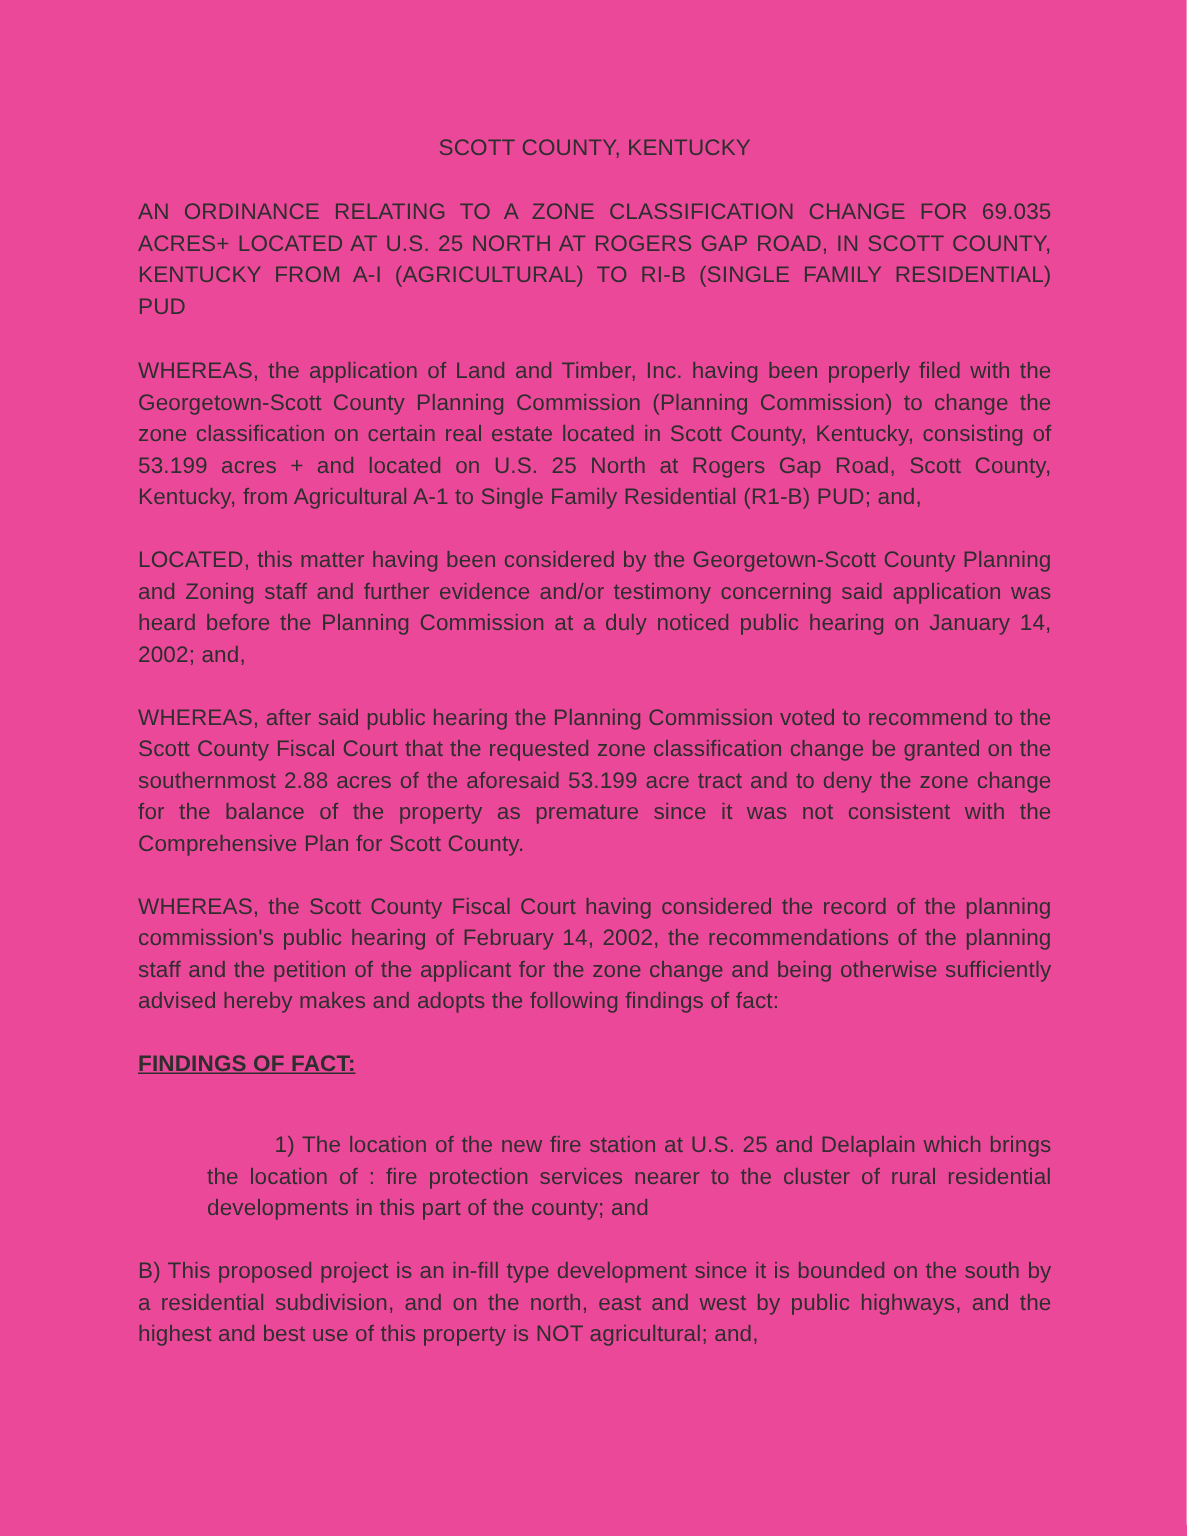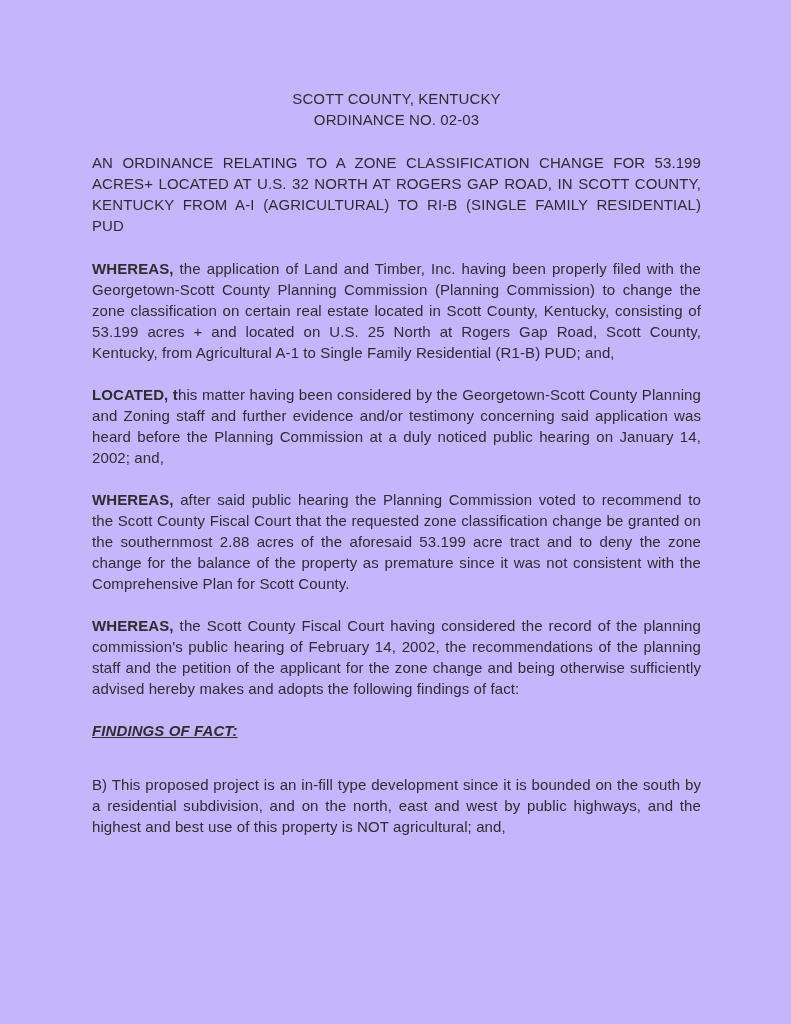--- a/index.html
+++ b/index.html
@@ -10,21 +10,21 @@
   body {
     width: 791px;
     height: 1024px;
     overflow: hidden;
   }
   .page {
     box-sizing: border-box;
     width: 791px;
     height: 1024px;
     padding: 88px 90px 40px 92px;
-    background: #c4b5fd;
+    background: #ec4899;
     font-family: "Liberation Sans", "DejaVu Sans", sans-serif;
     font-size: 15px;
     line-height: 21px;
     color: #2e2e2e;
     letter-spacing: 0.1px;
   }
   .title-block {
     text-align: center;
     margin: 0 0 22px 0;
   }
@@ -34,51 +34,49 @@
   p.para {
     margin: 0 0 21px 0;
     text-align: justify;
     text-justify: inter-word;
   }
   p.heading-para {
     margin: 0 0 22px 0;
     text-align: justify;
   }
   .lead-bold {
-    font-weight: bold;
+    font-weight: normal;
   }
   .findings-heading {
     font-weight: bold;
     text-decoration: underline;
     margin: 0 0 33px 0;
-    font-style: italic;
   }
   .sub-items {
     margin: 0 0 21px 46px;
   }
   .sub-items p {
     margin: 0;
     text-align: justify;
     text-indent: 45px;
   }
   .last-para {
     margin-bottom: 0;
   }
 </style>
 </head>
 <body>
 
 <div class="page">
 
   <div class="title-block">
     <span class="title-line">SCOTT COUNTY, KENTUCKY</span>
-    <span class="title-line">ORDINANCE NO. 02-03</span>
   </div>
 
-  <p class="heading-para">AN ORDINANCE RELATING TO A ZONE CLASSIFICATION CHANGE FOR 53.199 ACRES+ LOCATED AT U.S. 32 NORTH AT ROGERS GAP ROAD, IN SCOTT COUNTY, KENTUCKY FROM A-I (AGRICULTURAL) TO RI-B (SINGLE FAMILY RESIDENTIAL) PUD</p>
+  <p class="heading-para">AN ORDINANCE RELATING TO A ZONE CLASSIFICATION CHANGE FOR 69.035 ACRES+ LOCATED AT U.S. 25 NORTH AT ROGERS GAP ROAD, IN SCOTT COUNTY, KENTUCKY FROM A-I (AGRICULTURAL) TO RI-B (SINGLE FAMILY RESIDENTIAL) PUD</p>
 
   <p class="para">
     <span class="lead-bold">WHEREAS,</span><span> the application of Land and Timber, Inc. having been properly filed with the Georgetown-Scott County Planning Commission (Planning Commission) to change the zone classification on certain real estate located in Scott County, Kentucky, consisting of 53.199 acres + and located on U.S. 25 North at Rogers Gap Road, Scott County, Kentucky, from Agricultural A-1 to Single Family Residential (R1-B) PUD; and,</span>
   </p>
 
   <p class="para">
     <span class="lead-bold">LOCATED, t</span><span>his matter having been considered by the Georgetown-Scott County Planning and Zoning staff and further evidence and/or testimony concerning said application was heard before the Planning Commission at a duly noticed public hearing on January 14, 2002; and,</span>
   </p>
 
   <p class="para">
@@ -86,17 +84,18 @@
   </p>
 
   <p class="para">
     <span class="lead-bold">WHEREAS,</span><span> the Scott County Fiscal Court having considered the record of the planning commission's public hearing of February 14, 2002, the recommendations of the planning staff and the petition of the applicant for the zone change and being otherwise sufficiently advised hereby makes and adopts the following findings of fact:</span>
   </p>
 
   <p class="findings-heading">FINDINGS OF FACT:</p>
 
 
   <div class="sub-items">
+    <p>1) The location of the new fire station at U.S. 25 and Delaplain which brings the location of : fire protection services nearer to the cluster of rural residential developments in this part of the county; and</p>
   </div>
 
   <p class="para last-para">B) This proposed project is an in-fill type development since it is bounded on the south by a residential subdivision, and on the north, east and west by public highways, and the highest and best use of this property is NOT agricultural; and,</p>
 
 </div>
 
 </body></html>

